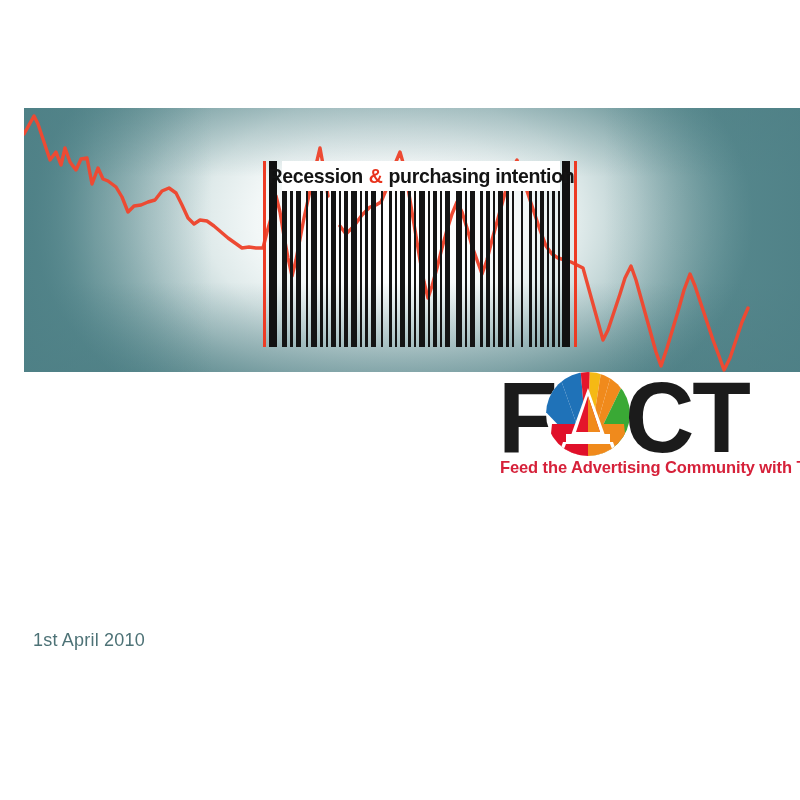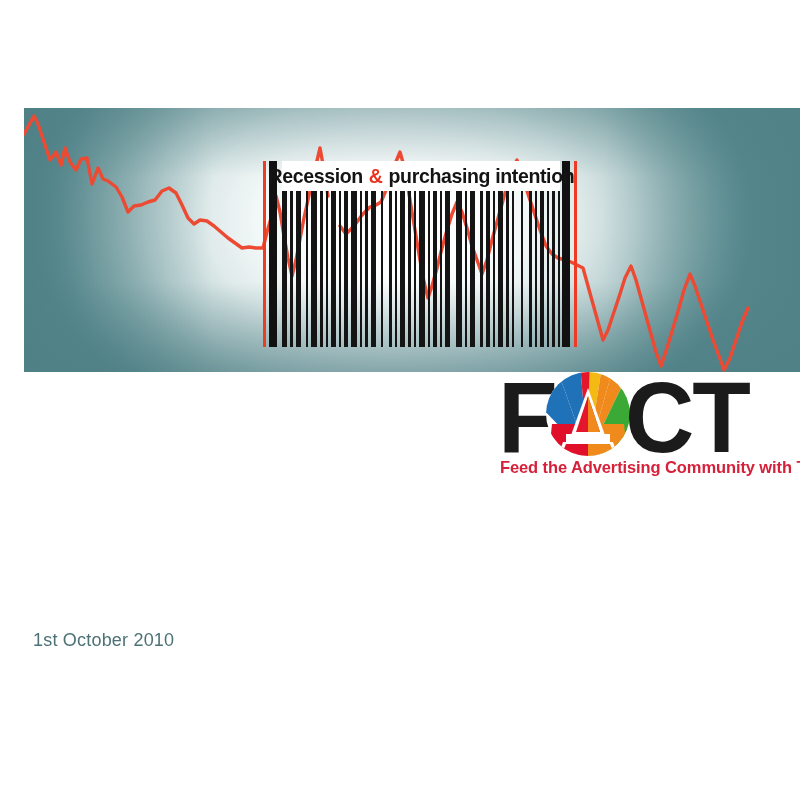--- a/index.html
+++ b/index.html
@@ -314,15 +314,15 @@
         <path d="M42 72 L64 72 L69 84 L42 84 Z" fill="#f08a1c"></path>
         <path d="M0 84 L84 84 L84 92 L0 92 Z" fill="#ffffff"></path>
       </g>
     </svg>
 
     <div class="logo-letter" id="logo-ct">CT</div>
 
     <div id="logo-tag">Feed the Advertising Community with Trends</div>
   </div>
 
-  <div id="date">1st October 2010</div>
+  <div id="date">1st April 2010</div>
 
 </div>
 
 </body></html>

